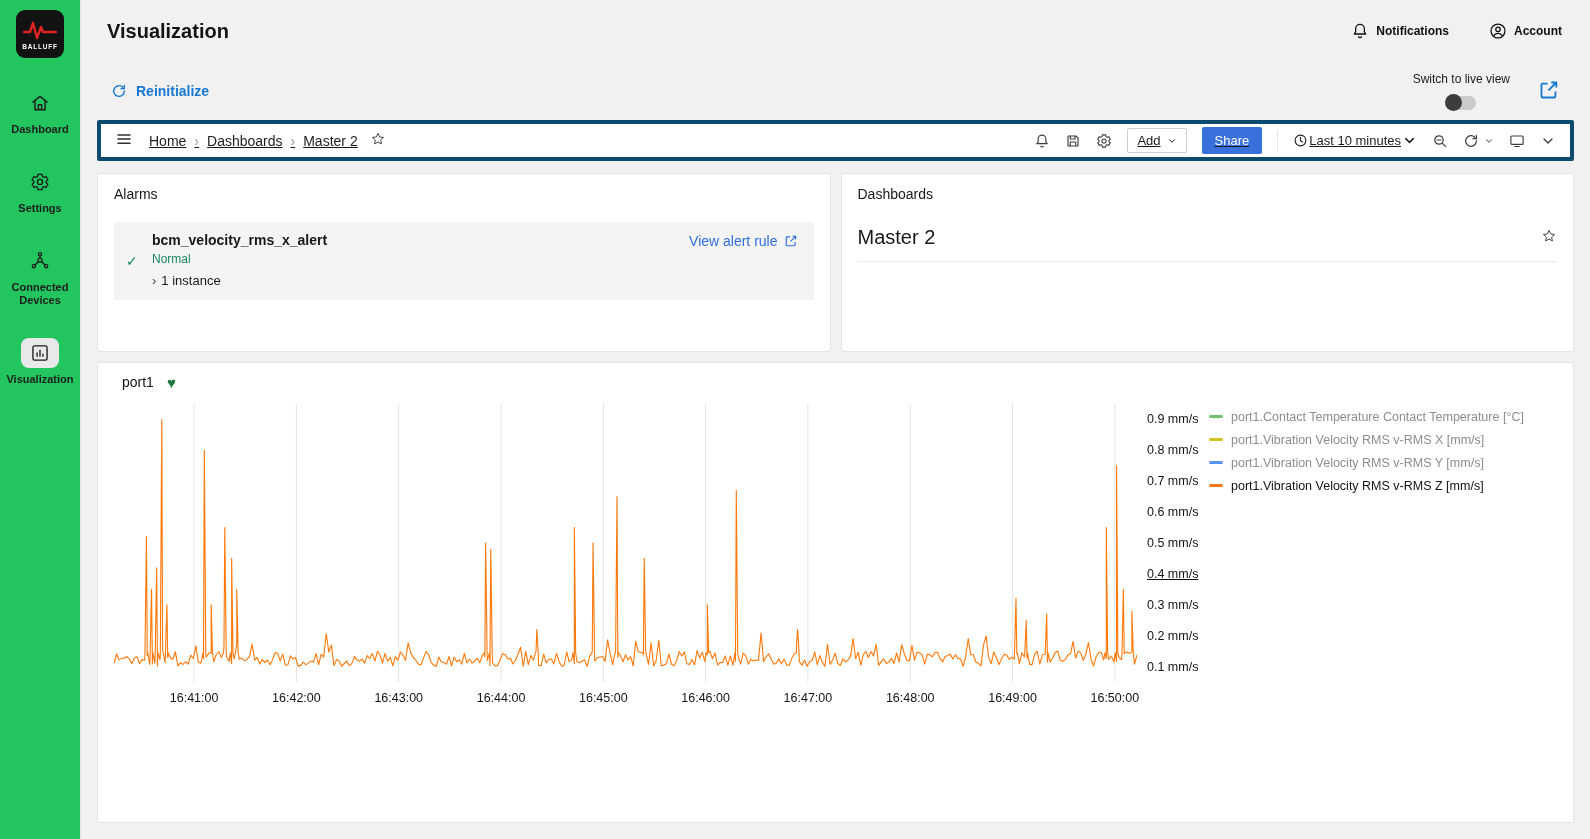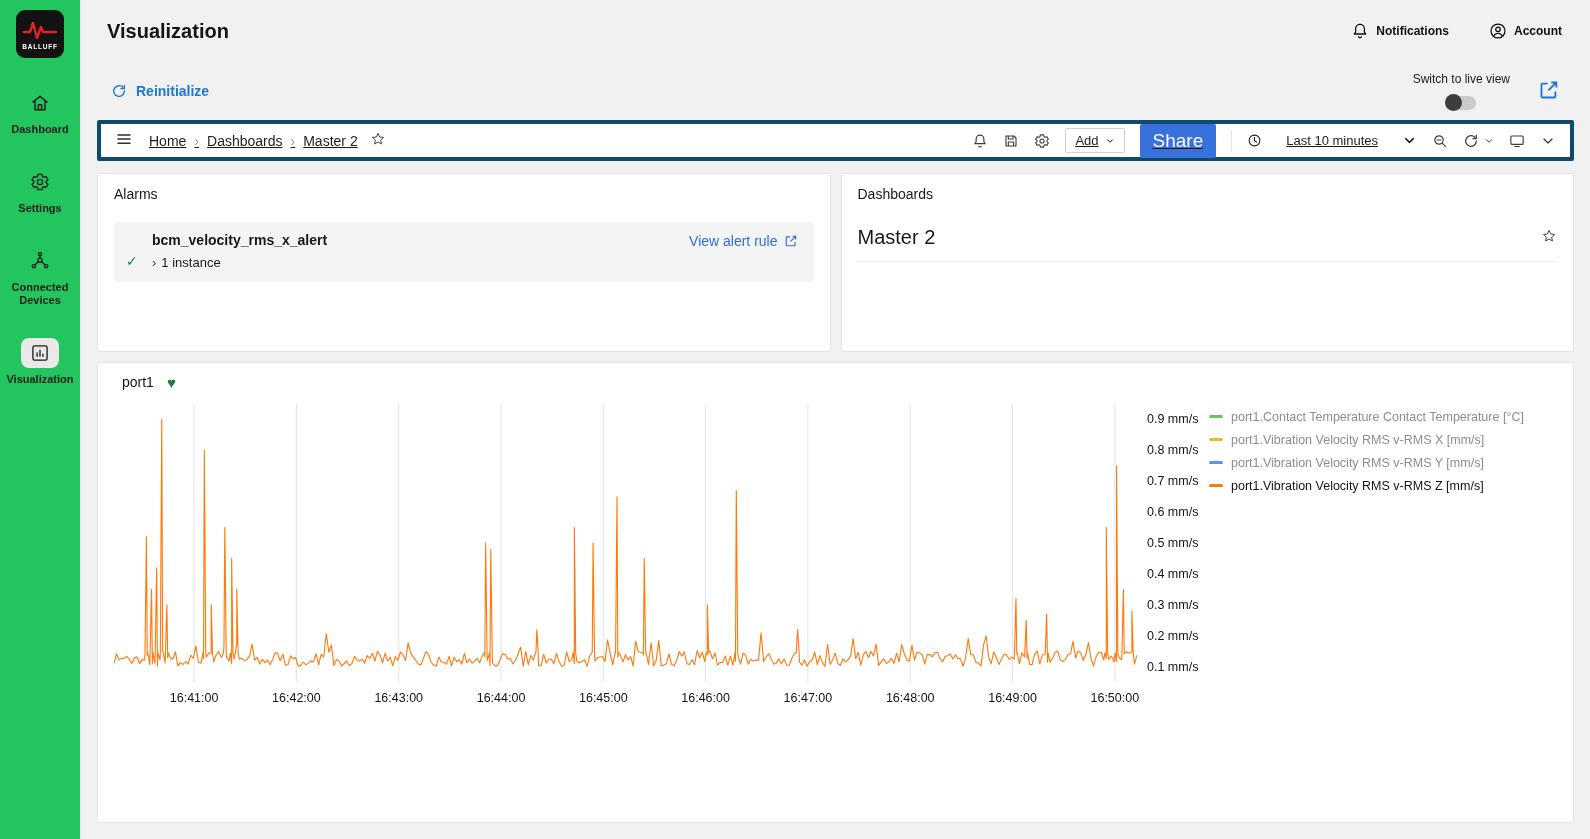--- a/index.html
+++ b/index.html
@@ -43,23 +43,23 @@
   .breadcrumb { display:flex; align-items:center; font-size:14px; color:#1d1d1d; }
   .crumb { cursor:pointer; }
   .crumb-sep { color:#9a9a9a; margin:0 8px; font-size:14px; }
   .star-btn { margin-left:12px; color:#454545; cursor:pointer; }
   .star-btn svg { width:16px; height:16px; }
   .gt-right { margin-left:auto; display:flex; align-items:center; gap:15px; color:#3d3d3d; }
   .gt-icon { cursor:pointer; display:flex; }
   .gt-icon svg { width:16px; height:16px; }
   .add-btn { display:flex; align-items:center; gap:6px; border:1px solid #cfd0d2; border-radius:2px; padding:4px 9px; font-size:13px; color:#1c1c1c; background:#fff; cursor:pointer; }
   .add-btn svg { width:10px; height:10px; }
-  .share-btn { background:#3871dc; color:#fff; border:none; border-radius:2px; padding:6px 13px; font-size:19px; cursor:pointer; }
+  .share-btn { background:#3871dc; color:#fff; border:none; border-radius:2px; padding:6px 13px; font-size:13px; cursor:pointer; }
   .v-divider { width:1px; height:22px; background:#e4e4e4; }
-  .time-picker { display:flex; align-items:center; gap:24px; font-size:13px; color:#1c1c1c; cursor:pointer; }
+  .time-picker { display:flex; align-items:center; gap:1px; font-size:13px; color:#1c1c1c; cursor:pointer; }
   .time-picker svg { width:15px; height:15px; }
   .caret { width:10px; height:10px; }
   .refresh-group { display:flex; align-items:center; gap:5px; }
 
   
   .content { padding:12px 16px 16px; display:flex; flex-direction:column; gap:10px; flex:1; min-height:0; }
   .row { display:flex; gap:10px; }
   .panel { background:#fff; border:1px solid #e4e4e4; border-radius:2px; }
   .half-panel { flex:1; height:179px; padding:12px 16px; }
   .panel-title { font-size:14px; color:#17171b; }
@@ -295,20 +295,21 @@
 
     <div class="content">
       <div class="row">
 
         <section class="panel half-panel">
           <div class="panel-title">Alarms</div>
           <div class="alert-row">
             <span class="alert-check">✓</span>
             <div class="alert-main">
               <div class="alert-name">bcm_velocity_rms_x_alert</div>
+              <div class="alert-status">Normal</div>
               <div class="alert-instances">
                 <span class="chev">›</span>
                 <span>1 instance</span>
               </div>
             </div>
             <div class="alert-link">
               <span>View alert rule</span>
               <svg viewBox="0 0 24 24" fill="none" stroke="currentColor" stroke-width="2">
                   <path d="M19 13.5V19a1.2 1.2 0 0 1-1.2 1.2H5A1.2 1.2 0 0 1 3.8 19V6.2A1.2 1.2 0 0 1 5 5h5.5"></path>
                   <path d="M14.5 3.8H20v5.5M20 3.8l-8.7 8.7"></path>
@@ -364,21 +365,21 @@
                 <span class="x-label" style="left: 87.8333%;">16:49:00</span>
                 <span class="x-label" style="left: 97.8333%;">16:50:00</span>
               </div>
           </div>
           <div class="y-col" id="y-labels">
               <span class="y-label" style="top: 5.55556%;">0.9 mm/s</span>
               <span class="y-label" style="top: 16.6667%;">0.8 mm/s</span>
               <span class="y-label" style="top: 27.7778%;">0.7 mm/s</span>
               <span class="y-label" style="top: 38.8889%;">0.6 mm/s</span>
               <span class="y-label" style="top: 50%;">0.5 mm/s</span>
-              <span class="y-label" style="top: 61.1111%;">0.4 mm/s</span>
+              <span class="y-label" style="top: 61.1111%; text-decoration: underline;">0.4 mm/s</span>
               <span class="y-label" style="top: 72.2222%;">0.3 mm/s</span>
               <span class="y-label" style="top: 83.3333%;">0.2 mm/s</span>
               <span class="y-label" style="top: 94.4444%;">0.1 mm/s</span>
             </div>
           <div class="legend" id="legend">
               <div class="legend-row">
                 <span class="legend-swatch" style="background: rgb(115, 191, 105);"></span>
                 <span class="legend-text">port1.Contact Temperature Contact Temperature [°C]</span>
               </div>
               <div class="legend-row">

